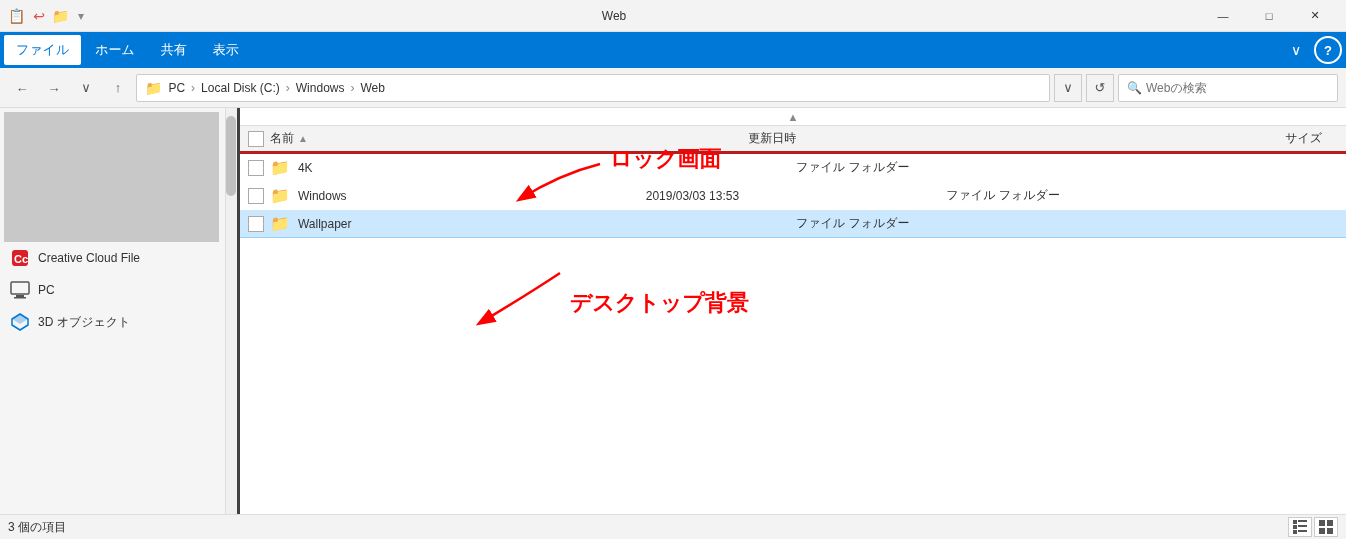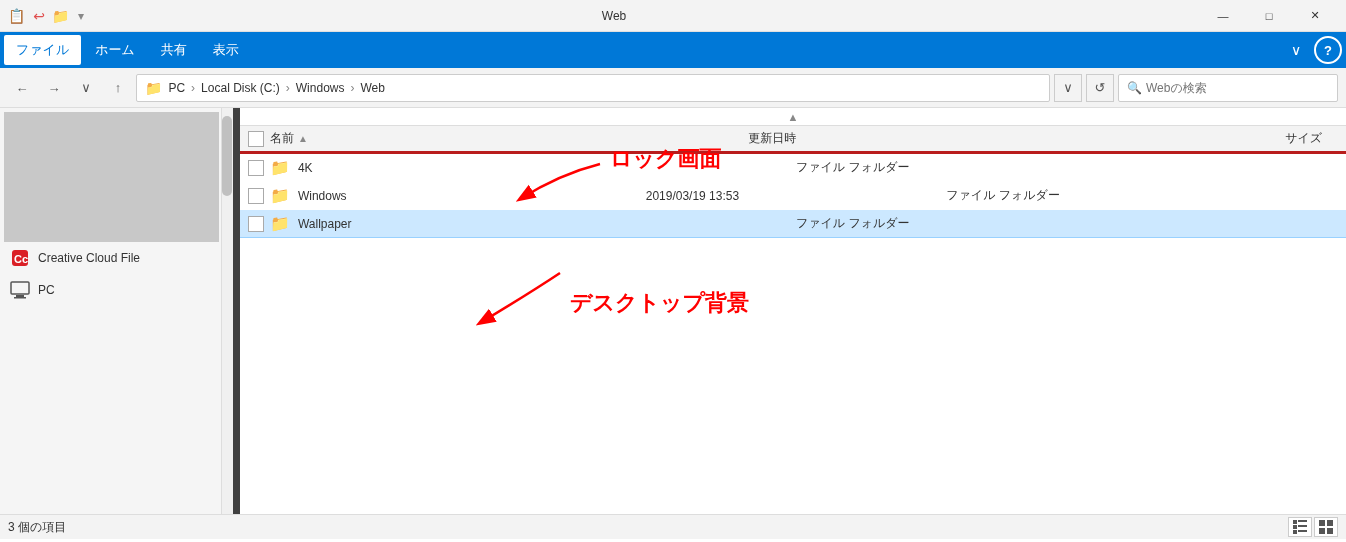--- a/index.html
+++ b/index.html
@@ -33,21 +33,21 @@
     .address-dropdown { width: 28px; height: 28px; display: flex; align-items: center; justify-content: center; cursor: pointer; border: 1px solid #ccc; background: #f3f3f3; color: #555; }
     .refresh-btn { width: 28px; height: 28px; display: flex; align-items: center; justify-content: center; cursor: pointer; border: 1px solid #ccc; background: #f3f3f3; color: #555; }
     .search-bar { width: 220px; height: 28px; background: #fff; border: 1px solid #ccc; display: flex; align-items: center; padding: 0 8px; gap: 4px; border-radius: 2px; }
     .search-bar input { border: none; outline: none; font-size: 12px; color: #000000; flex: 1; background: transparent; }
     .search-icon { color: #888; font-size: 12px; }
 
     
     .main { display: flex; height: calc(542px - 32px - 36px - 40px - 28px); }
 
     
-    .sidebar { width: 240px; background: #f5f5f5; border-right: 7px solid #404040; overflow: hidden; position: relative; }
+    .sidebar { width: 240px; background: #f5f5f5; border-right: 3px solid #404040; overflow: hidden; position: relative; }
     .sidebar-scroll { overflow-y: auto; height: 100%; }
     .sidebar-item { display: flex; align-items: center; padding: 4px 8px; cursor: pointer; gap: 6px; font-size: 12px; color: #333; }
     .sidebar-item-icon { width: 24px; height: 24px; display: flex; align-items: center; justify-content: center; flex-shrink: 0; }
     .sidebar-scrollbar { position: absolute; right: 0; top: 0; width: 12px; height: 100%; background: #f0f0f0; border-left: 1px solid #ddd; }
     .sidebar-thumb { position: absolute; right: 1px; top: 8px; width: 10px; height: 80px; background: #c0c0c0; border-radius: 5px; }
     .file-list-header { display: flex; align-items: center; height: 28px; border-bottom: 3px solid #b91c1c; background: #f3f3f3; padding: 0 8px; font-size: 12px; color: #333; }
     .col-name { flex: 2.5; display: flex; align-items: center; gap: 4px; }
     .col-date { flex: 2; }
     .col-type { flex: 1.5; }
     .col-size { flex: 1; text-align: right; padding-right: 16px; }
@@ -134,20 +134,29 @@
       <div class="sidebar-item">
         <div class="sidebar-item-icon">
           <svg width="20" height="18" viewBox="0 0 20 18">
               <rect x="1" y="1" width="18" height="12" rx="1" fill="none" stroke="#555" stroke-width="1.5"></rect>
               <rect x="6" y="14" width="8" height="2" fill="#555"></rect>
               <rect x="4" y="16" width="12" height="1.5" fill="#555"></rect>
             </svg>
         </div>
         <span>PC</span>
       </div>
+      <div class="sidebar-item">
+        <div class="sidebar-item-icon">
+          <svg width="20" height="20" viewBox="0 0 20 20">
+              <polygon points="10,2 18,7 18,13 10,18 2,13 2,7" fill="none" stroke="#0078d7" stroke-width="1.5"></polygon>
+              <polygon points="10,2 18,7 10,12 2,7" fill="#0078d7" opacity="0.3"></polygon>
+            </svg>
+        </div>
+        <span>3D オブジェクト</span>
+      </div>
     </div>
 
     <div class="sidebar-scrollbar">
       <div class="sidebar-thumb"></div>
     </div>
   </div>
 
   <div class="file-area-wrapper">
 
     <div style="display:flex; justify-content:center; align-items:center; height:18px; border-bottom:1px solid #ddd;">
@@ -175,21 +184,21 @@
         <div class="col-type">ファイル フォルダー</div>
         <div class="col-size"></div>
       </div>
 
       <div class="file-row">
         <div style="width:16px; height:16px; border:1px solid #aaa; background:#fff; margin-right:6px; flex-shrink:0;"></div>
         <div class="col-name">
           <span style="font-size:16px; color:#f0c040; margin-right:4px;">📁</span>
           <span>Windows</span>
         </div>
-        <div class="col-date">2019/03/19 13:53</div>
+        <div class="col-date">2019/03/03 13:53</div>
         <div class="col-type">ファイル フォルダー</div>
         <div class="col-size"></div>
       </div>
 
       <div class="file-row selected">
         <div style="width:16px; height:16px; border:1px solid #aaa; background:#fff; margin-right:6px; flex-shrink:0;"></div>
         <div class="col-name">
           <span style="font-size:16px; color:#f0c040; margin-right:4px;">📁</span>
           <span>Wallpaper</span>
         </div>

